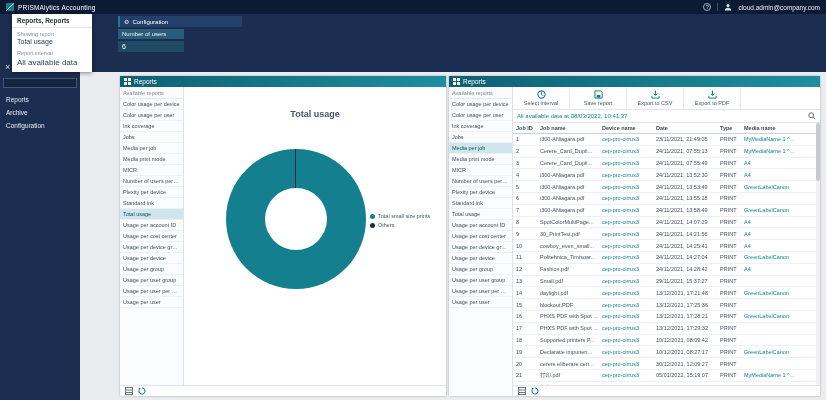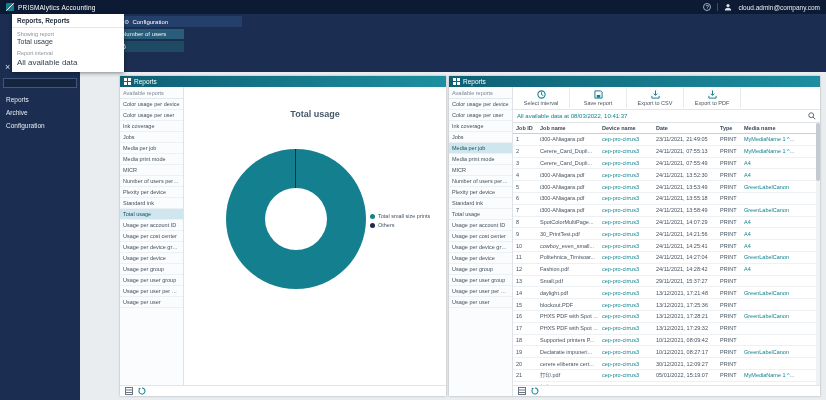--- a/index.html
+++ b/index.html
@@ -23,21 +23,21 @@
 
   
   .config { position:absolute; top:16px; left:118px; width:124px; z-index:2; }
   .config-header { background:#24406a; border-left:2px solid #14808f; color:#fff; font-size:6px;
                    padding:2px 4px; display:flex; align-items:center; gap:3px; }
   .gear { font-size:6px; color:#cfe0ea; }
   .config-label { background:#2a5d79; color:#eaf4f8; font-size:6px; padding:2px 4px; margin-top:2px; width:66px; }
   .config-value { background:#1f4a63; color:#ffffff; font-size:7px; padding:2px 4px; margin-top:2px; width:66px; }
 
   
-  .dropdown { position:absolute; top:14px; left:12px; width:112px; background:#ffffff; z-index:8;
+  .dropdown { position:absolute; top:14px; left:12px; width:80px; background:#ffffff; z-index:8;
               box-shadow:0 1px 4px rgba(0,0,0,.45); padding-bottom:2px; }
   .dd-header { font-size:6.5px; font-weight:bold; color:#26313d; padding:3px 5px; border-bottom:1px solid #e3e6ea; }
   .dd-label { font-size:5.5px; color:#8a94a0; padding:3px 5px 0; }
   .dd-value { font-size:7px; color:#2f3e4e; padding:1px 5px 2px; cursor:pointer; }
   .dd-value-large { font-size:8px; color:#2f3e4e; padding:2px 5px 3px; cursor:pointer; }
 
   
   .sidebar { position:absolute; top:56px; left:0; width:80px; height:344px; background:#1b2e52; z-index:3; }
   .close-btn { color:#d4dce6; font-size:9px; line-height:9px; margin:3px 0 0 5px; cursor:pointer; display:inline-block; }
   .search-box { margin:4px 3px 0 3px; height:10px; border:1px solid #40577a; background:#14263f;

